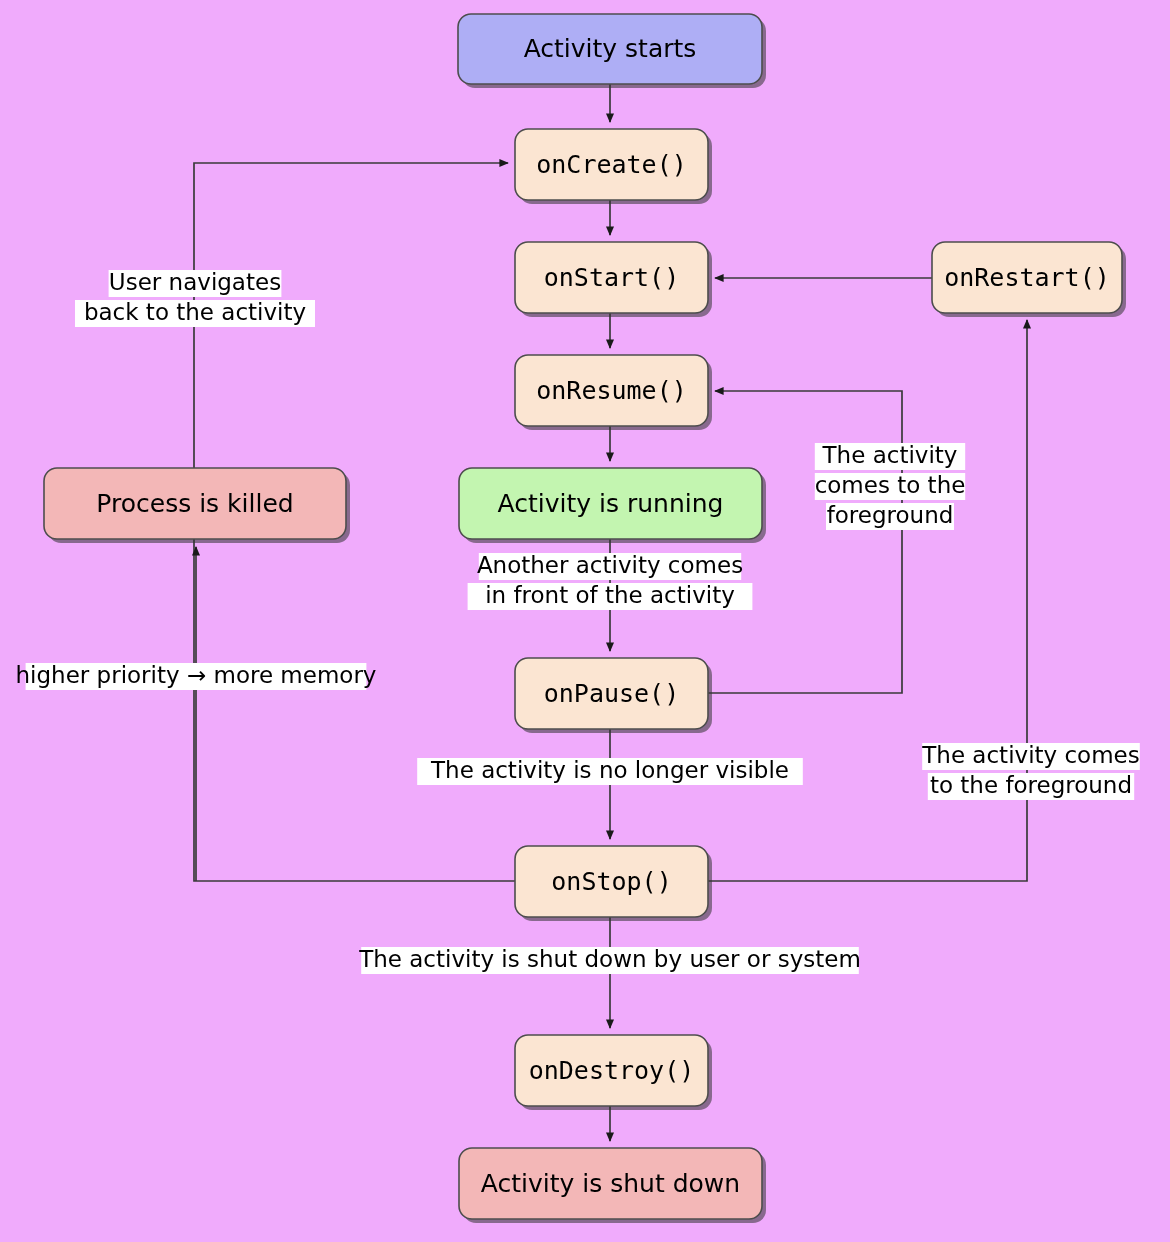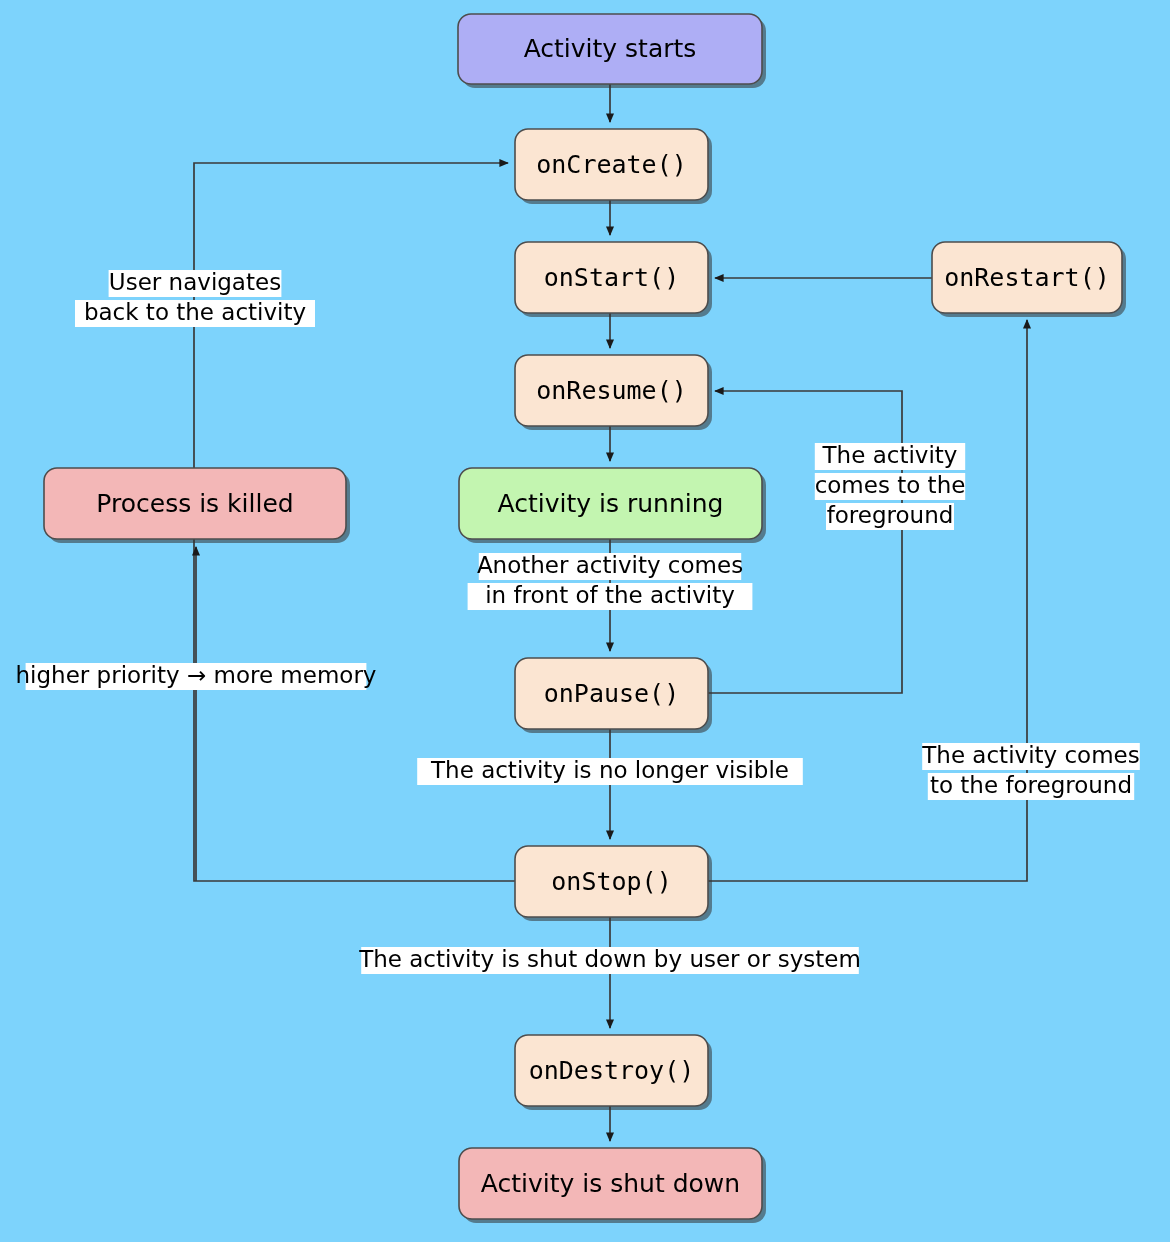--- a/index.html
+++ b/index.html
@@ -4,21 +4,21 @@
 <style>
   html, body {
     margin: 0;
     padding: 0;
     background: #ffffff;
   }
   #diagram-root {
     position: relative;
     width: 1170px;
     height: 1242px;
-    background: #7dd3fc;
+    background: #f0abfc;
     font-family: "DejaVu Sans", sans-serif;
   }
   svg.canvas {
     position: absolute;
     top: 0; left: 0;
     width: 1170px;
     height: 1242px;
     display: block;
   }
   .node-rect {

